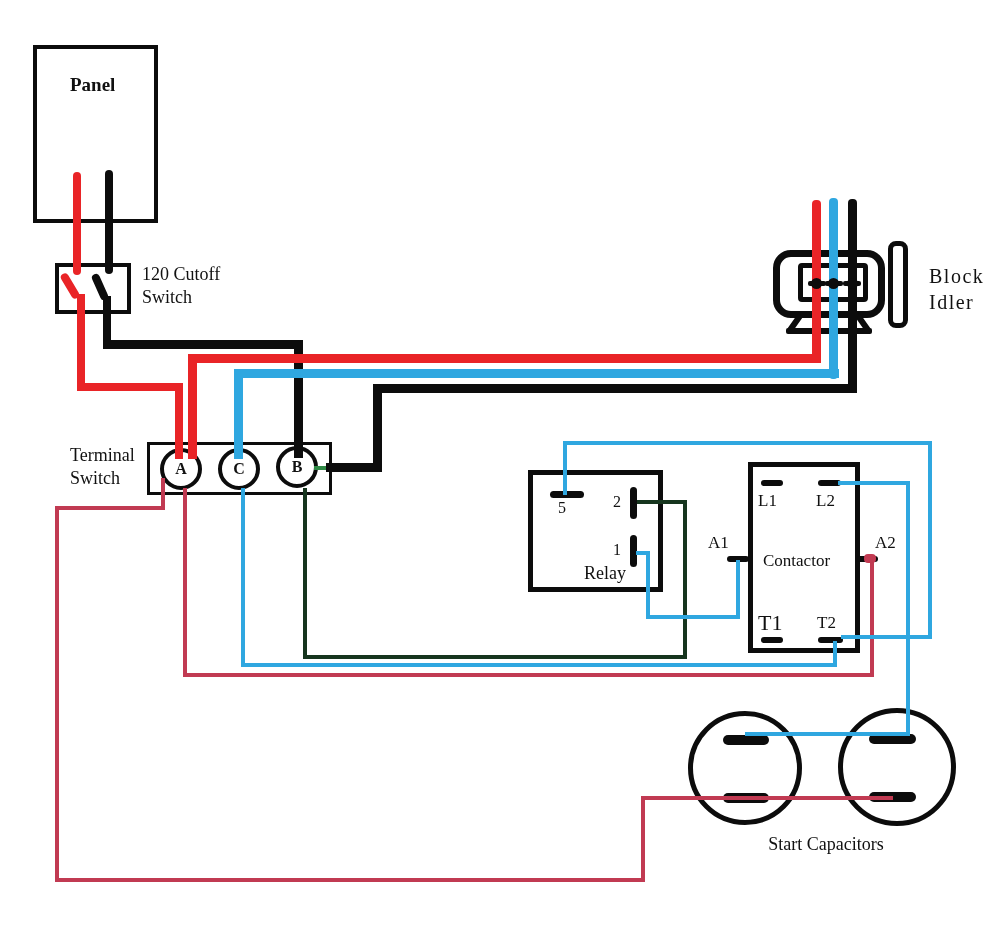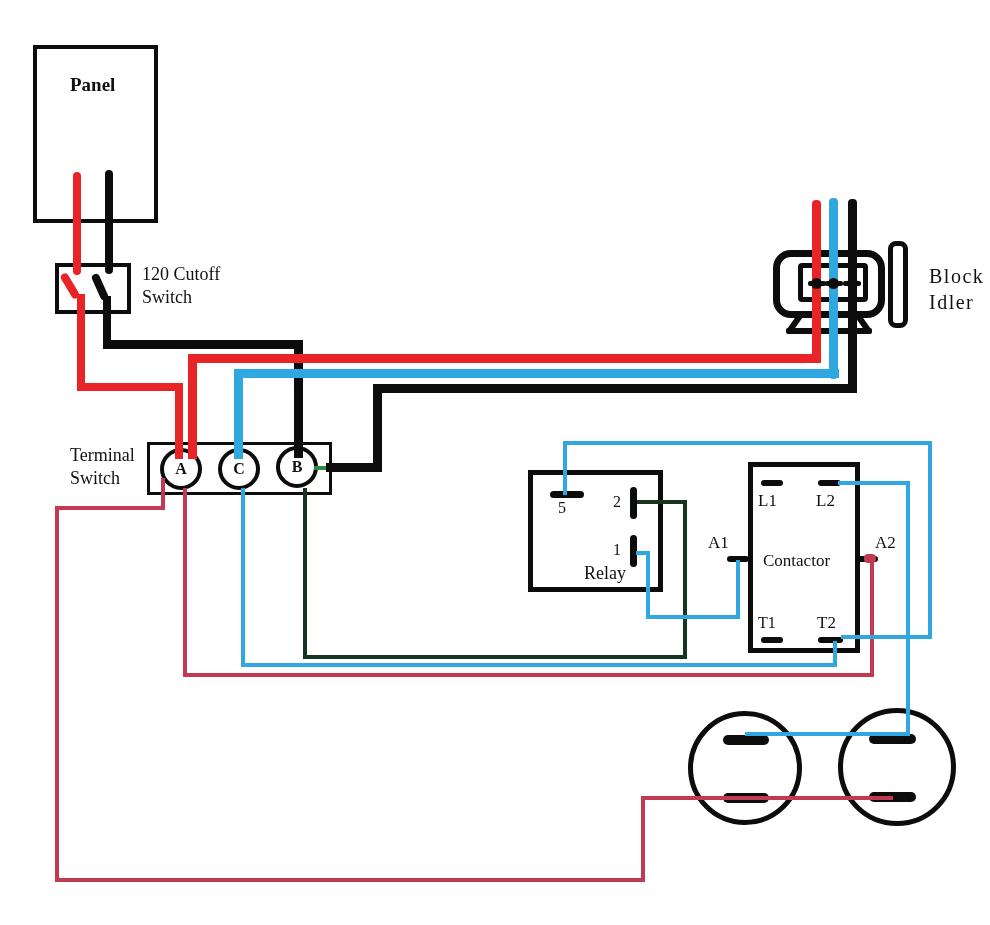--- a/index.html
+++ b/index.html
@@ -71,21 +71,21 @@
   <div class="bar" style="left:761px;top:480px;width:22px;height:6px;"></div>
   <div class="bar" style="left:818px;top:480px;width:23px;height:6px;"></div>
   <div class="bar" style="left:727px;top:556px;width:22px;height:6px;"></div>
   <div class="bar" style="left:857px;top:556px;width:21px;height:6px;"></div>
   <div class="bar" style="left:761px;top:637px;width:22px;height:6px;"></div>
   <div class="bar" style="left:818px;top:637px;width:25px;height:6px;"></div>
   <div class="lbl" style="left:758px;top:489px;font-size:17px;">L1</div>
   <div class="lbl" style="left:816px;top:489px;font-size:17px;">L2</div>
   <div class="lbl" style="left:708px;top:531px;font-size:17px;">A1</div>
   <div class="lbl" style="left:875px;top:531px;font-size:17px;">A2</div>
-  <div class="lbl" style="left:758px;top:611px;font-size:16px;">T1</div>
+  <div class="lbl" style="left:758px;top:611px;font-size:22px;">T1</div>
   <div class="lbl" style="left:817px;top:611px;font-size:17px;">T2</div>
   <div class="lbl" style="left:763px;top:549px;font-size:17px;">Contactor</div>
 
   <div id="motor-body"></div>
   <div id="motor-terminal-box"></div>
   <div id="motor-endcap"></div>
   <div class="leg" style="left:792px;top:313px;width:6px;height:20px;transform:rotate(35deg);"></div>
   <div class="leg" style="left:860px;top:313px;width:6px;height:20px;transform:rotate(-35deg);"></div>
   <div class="leg" style="left:786px;top:328px;width:86px;height:6px;"></div>
   <div class="dash" style="left:807.5px;top:280.5px;width:18px;height:5px;"></div>
@@ -98,20 +98,21 @@
     <div>Block</div>
     <div>Idler</div>
   </div>
 
   <div class="circle capcircle" style="left:688px;top:711px;width:114px;height:114px;"></div>
   <div class="circle capcircle" style="left:838px;top:708px;width:118px;height:118px;"></div>
   <div class="bar" style="left:723px;top:735px;width:46px;height:10px;border-radius:5px;"></div>
   <div class="bar" style="left:869px;top:734px;width:47px;height:10px;border-radius:5px;"></div>
   <div class="bar" style="left:723px;top:793px;width:46px;height:10px;border-radius:5px;"></div>
   <div class="bar" style="left:869px;top:792px;width:47px;height:10px;border-radius:5px;"></div>
+  <div class="lbl" id="start-caps-label" style="left:716px;top:833px;">Start Capacitors</div>
 
   <div id="wire-layer">
       <div class="seg" style="left: 314px; top: 465.5px; width: 36px; height: 4px; background: rgb(47, 138, 70); z-index: 5;"></div>
       <div class="seg" style="left: 104.5px; top: 170px; width: 8px; height: 104px; background: rgb(12, 12, 12); z-index: 5; border-radius: 4px;"></div>
       <div class="seg" style="left: 96px; top: 272.5px; width: 8px; height: 28px; background: rgb(12, 12, 12); z-index: 5; border-radius: 4px; transform: rotate(-24deg);"></div>
       <div class="seg" style="left: 103px; top: 296px; width: 8px; height: 52px; background: rgb(12, 12, 12); z-index: 5;"></div>
       <div class="seg" style="left: 103px; top: 340px; width: 199.5px; height: 9px; background: rgb(12, 12, 12); z-index: 5;"></div>
       <div class="seg" style="left: 293.5px; top: 340px; width: 9px; height: 118px; background: rgb(12, 12, 12); z-index: 5;"></div>
       <div class="seg" style="left: 847.5px; top: 199px; width: 9px; height: 194px; background: rgb(12, 12, 12); z-index: 5; border-radius: 4px;"></div>
       <div class="seg" style="left: 372.5px; top: 384px; width: 484px; height: 9px; background: rgb(12, 12, 12); z-index: 5;"></div>

